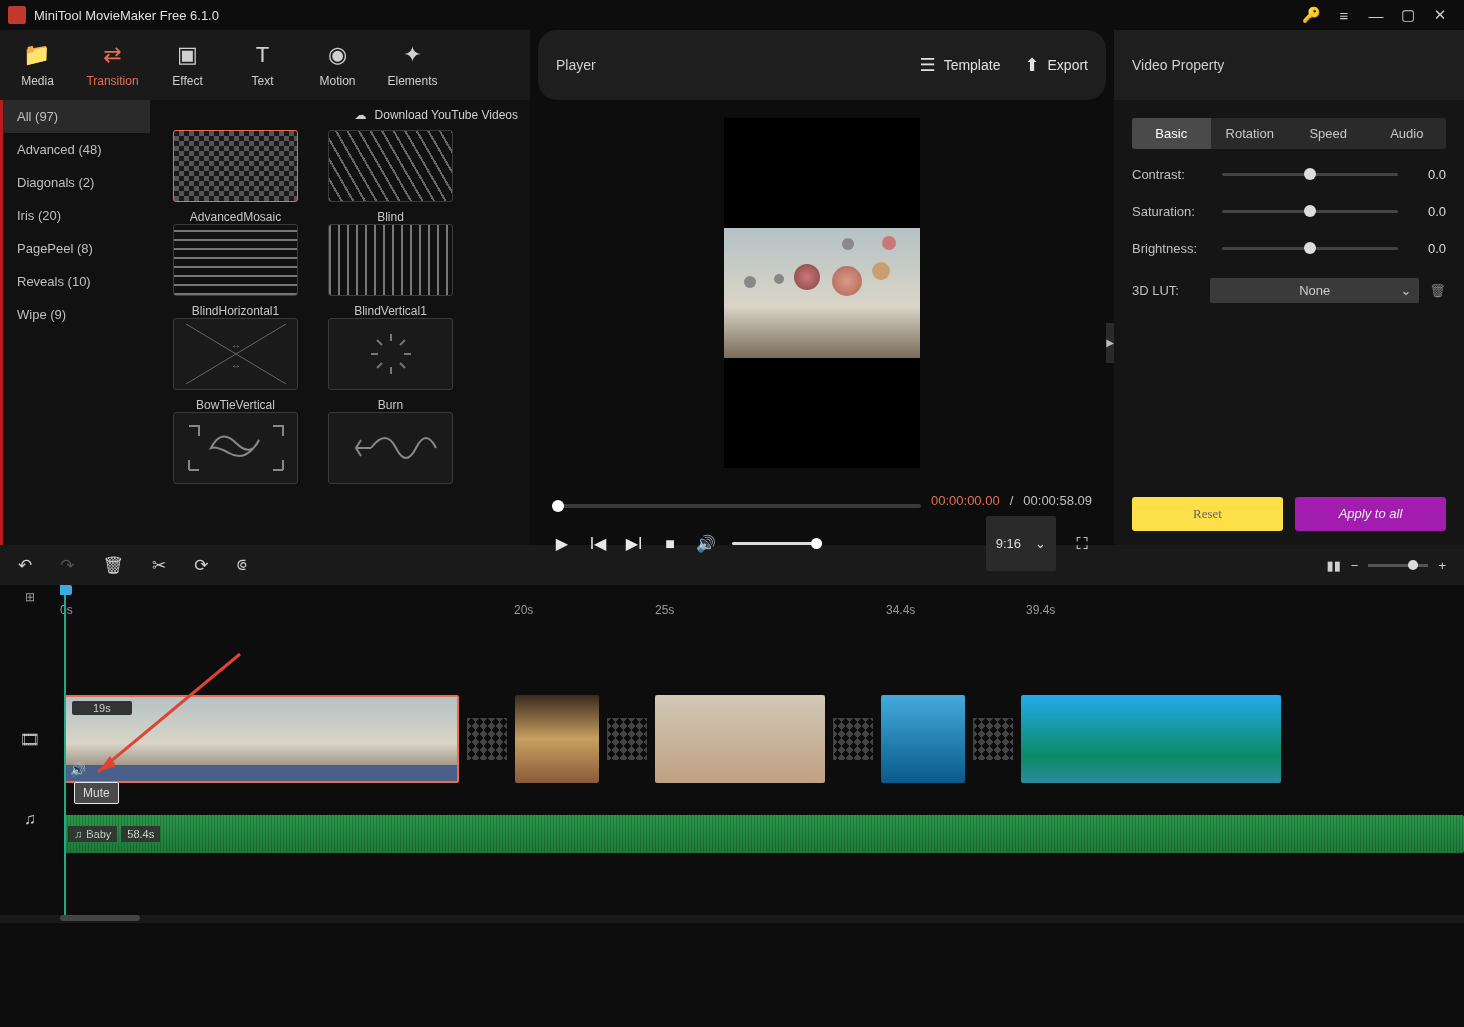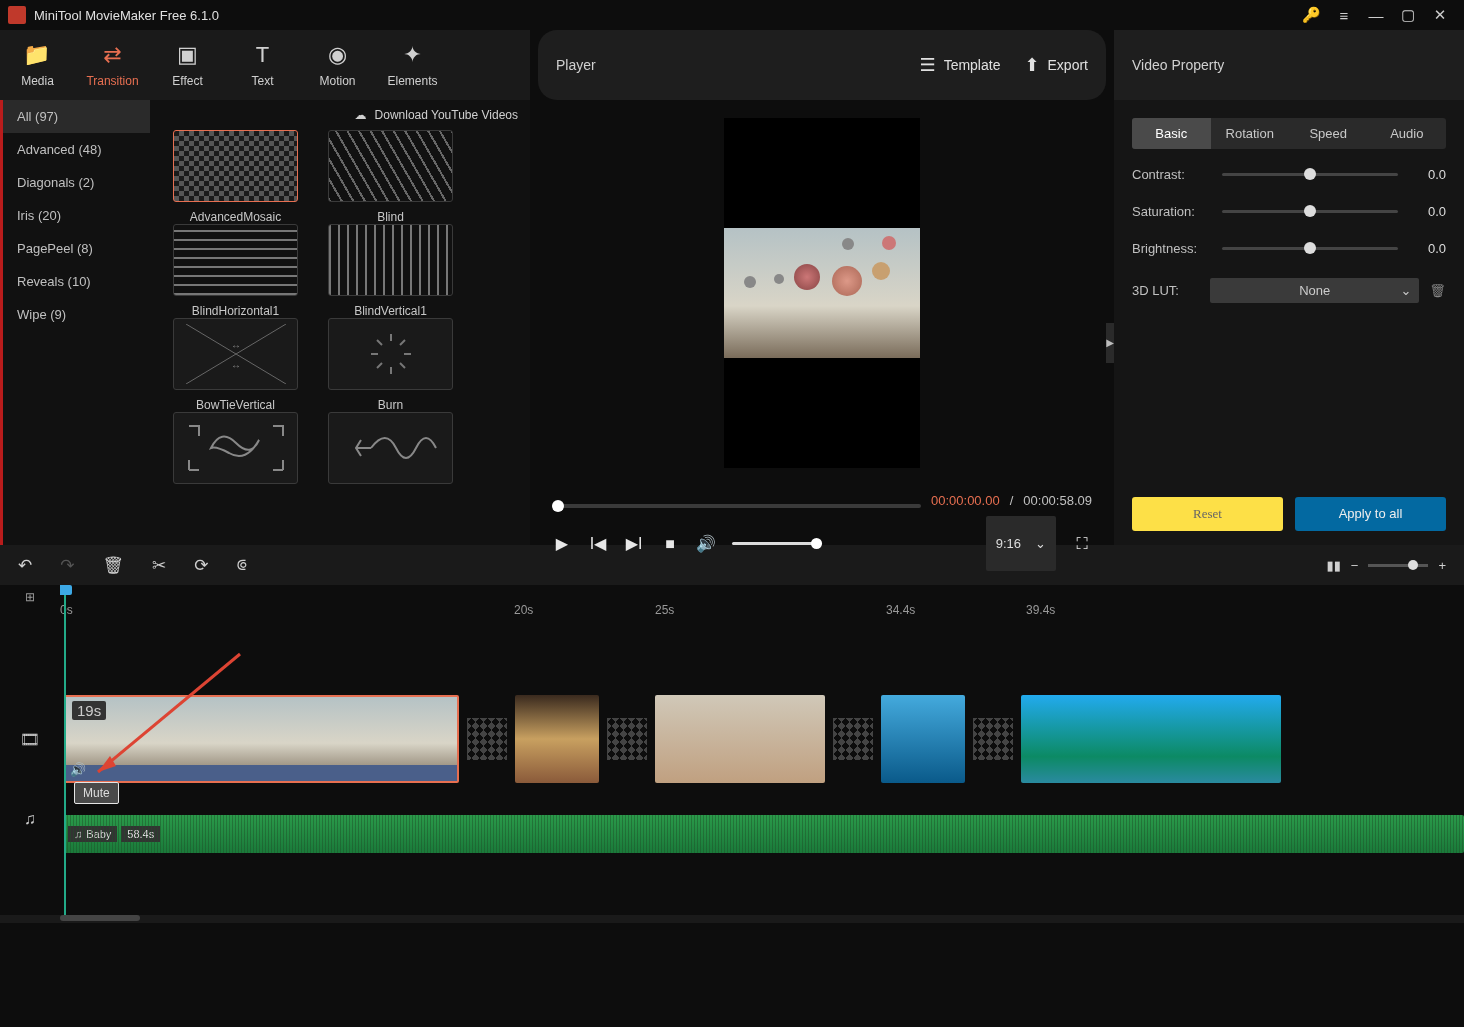--- a/index.html
+++ b/index.html
@@ -93,21 +93,21 @@
 .prop-row .lbl { width: 78px; color: #c0c0c0; font-size: 13px; }
 .prop-row .slider { flex: 1; height: 3px; background: #444; position: relative; border-radius: 2px; margin: 0 12px; }
 .prop-row .slider .knob { position: absolute; left: 50%; top: -5px; width: 12px; height: 12px; background: #ddd; border-radius: 50%; transform: translateX(-50%); }
 .prop-row .val { width: 36px; text-align: right; color: #ddd; }
 .lut-sel { flex: 1; background: #3a3a3a; color: #ccc; padding: 5px 10px; display: flex; justify-content: center; align-items: center; gap: 8px; cursor: pointer; position: relative; border-radius: 2px; }
 .lut-sel .chev { position: absolute; right: 8px; }
 .trash { margin-left: 10px; color: #888; cursor: pointer; }
 .prop-footer { margin-top: auto; display: flex; gap: 12px; }
 .prop-btn { flex: 1; padding: 9px 0; text-align: center; border-radius: 3px; cursor: pointer; font-size: 13px; }
 .prop-btn.reset { background: #fde047; color: #666; font-family: Liberation Serif, serif; }
-.prop-btn.apply { background: #0369a1; color: #eee; }
+.prop-btn.apply { background: #a21caf; color: #eee; font-style: italic; }
 
 
 .timeline-toolbar { height: 40px; background: #1a1a1a; display: flex; align-items: center; padding: 0 18px; gap: 28px; }
 .tt-btn { color: #d0d0d0; font-size: 17px; cursor: pointer; }
 .tt-spacer { flex: 1; }
 .zoom-ctrl { display: flex; align-items: center; gap: 10px; color: #d0d0d0; }
 .zoom-bar { width: 60px; height: 3px; background: #555; position: relative; }
 .zoom-bar .knob { position: absolute; right: 10px; top: -4px; width: 10px; height: 10px; background: #ddd; border-radius: 50%; }
 
 .timeline { flex: 1; background: #0d0d0d; display: flex; height: 338px; flex-direction: column; }
@@ -119,21 +119,21 @@
 .tl-row-icon.audio-row { height: 60px; }
 .tl-tracks { flex: 1; position: relative; overflow: hidden; }
 .ruler { height: 24px; position: relative; color: #999; font-size: 12px; }
 .ruler .tick { position: absolute; top: 18px; }
 .playhead { position: absolute; left: 4px; top: 0; bottom: 0; width: 2px; background: #2a8; z-index: 10; }
 .playhead::before { content: ""; position: absolute; left: -6px; top: 0; width: 14px; height: 10px; background: #3da9e6; border-radius: 2px; }
 .track-spacer { height: 80px; }
 .video-track { height: 100px; display: flex; align-items: center; gap: 8px; padding-left: 4px; position: relative; }
 .clip { height: 88px; position: relative; display: flex; overflow: hidden; border-radius: 2px; }
 .clip.selected { border: 2px solid #e76f51; }
-.clip .dur-badge { position: absolute; left: 6px; top: 4px; background: #333; color: #ccc; padding: 1px 5px; font-size: 15px; border-radius: 2px; z-index: 2; }
+.clip .dur-badge { position: absolute; left: 6px; top: 4px; background: #333; color: #ccc; padding: 1px 21px; font-size: 11px; border-radius: 2px; z-index: 2; }
 .clip .snd-badge { position: absolute; left: 4px; bottom: 4px; color: #fff; font-size: 13px; z-index: 2; }
 .clip .strip { position: absolute; left: 0; right: 0; bottom: 0; height: 16px; background: #4a5f8a; }
 .clip .thumb { flex: 1; }
 .t-sky { background: linear-gradient(#b5c2c5,#d9d5c7 55%,#7a6c5a); }
 .t-van { background: linear-gradient(#3a2a1e,#c8a060 50%,#8a5a3a); }
 .t-ppl { background: linear-gradient(#d0c8b8,#c0a080); }
 .t-sea { background: linear-gradient(#4ad,#0a5a8a); }
 .t-coast { background: linear-gradient(#2ae,#0c8a64 70%,#2a8aa0); }
 .trans-gap { width: 40px; height: 42px; background-image:
   linear-gradient(45deg,#444 25%,transparent 25%),

